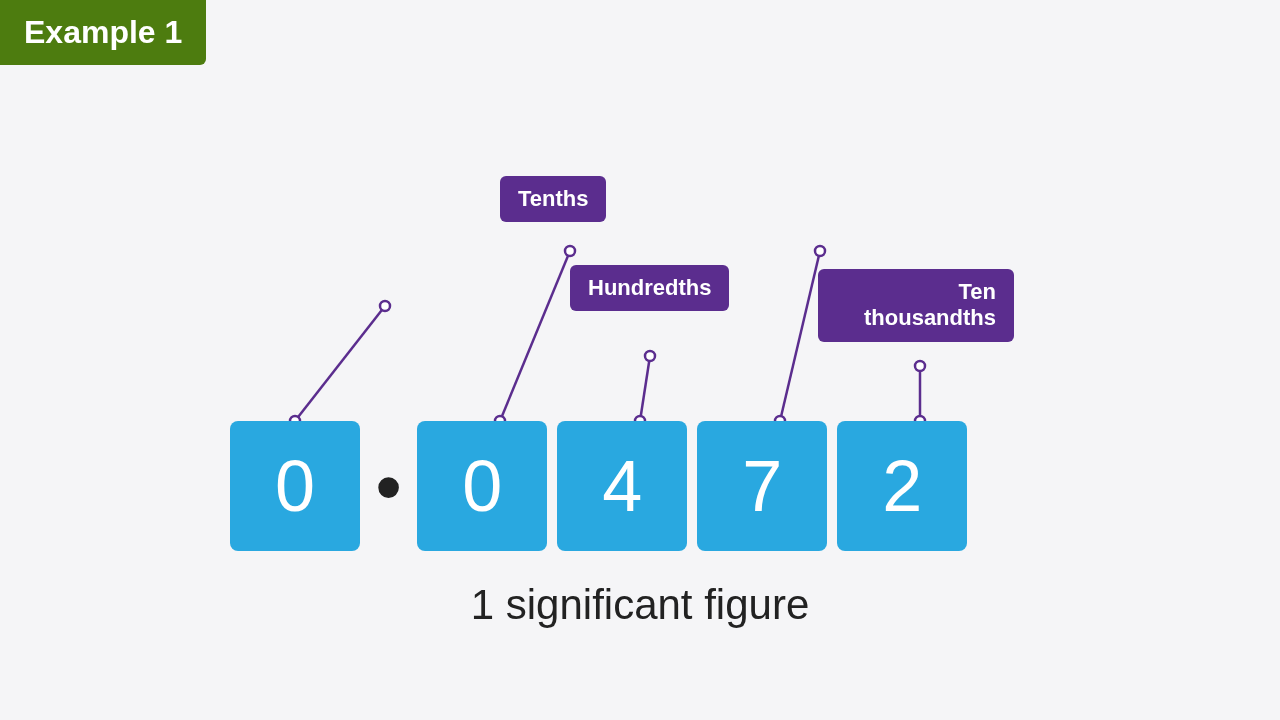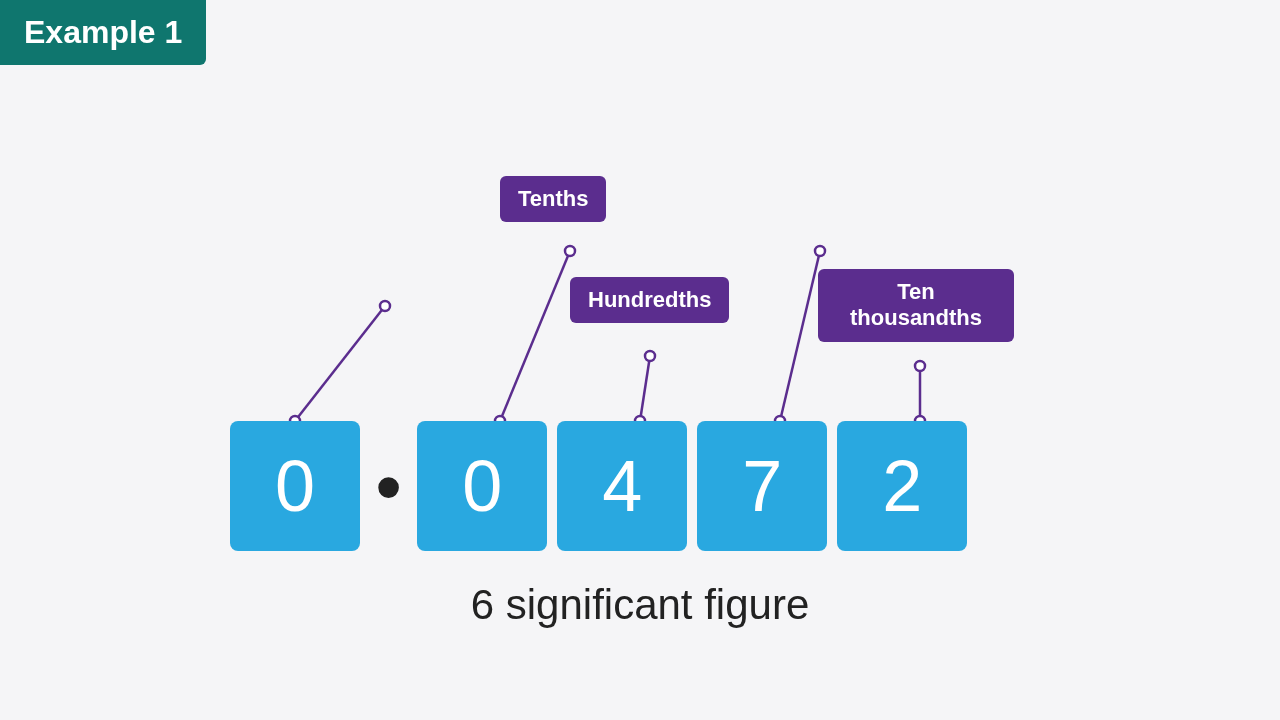--- a/index.html
+++ b/index.html
@@ -10,21 +10,21 @@
       background: #f5f5f7;
       font-family: 'Arial', sans-serif;
       overflow: hidden;
       position: relative;
     }
 
     .example-badge {
       position: absolute;
       top: 0;
       left: 0;
-      background: #0f766e;
+      background: #4d7c0f;
       color: white;
       font-size: 32px;
       font-weight: bold;
       padding: 14px 24px;
       border-radius: 0 0 6px 0;
     }
 
     .main-content {
       display: flex;
       flex-direction: column;
@@ -44,21 +44,21 @@
 
     
     .label-box {
       position: absolute;
       background: #5b2d8e;
       color: white;
       font-weight: bold;
       font-size: 22px;
       padding: 10px 18px;
       border-radius: 6px;
-      text-align: center;
+      text-align: right;
       white-space: nowrap;
     }
 
     
     .digit-row {
       position: absolute;
       bottom: 0;
       display: flex;
       align-items: center;
       gap: 0;
@@ -133,21 +133,21 @@
       <circle cx="550" cy="300" r="5" fill="white" stroke="#5b2d8e" stroke-width="2.5"></circle>
 
       <line x1="690" y1="245" x2="690" y2="300" stroke="#5b2d8e" stroke-width="2.5"></line>
       <circle cx="690" cy="245" r="5" fill="white" stroke="#5b2d8e" stroke-width="2.5"></circle>
       <circle cx="690" cy="300" r="5" fill="white" stroke="#5b2d8e" stroke-width="2.5"></circle>
     </svg>
 
 
     <div class="label-box" style="left: 270px; top: 55px;">Tenths</div>
 
-    <div class="label-box" style="left: 340px; top: 156px;">Hundredths</div>
+    <div class="label-box" style="left: 340px; top: 144px;">Hundredths</div>
 
 
     <div class="label-box" style="left: 588px; top: 148px; white-space: normal; width: 196px; line-height: 1.2;">
       <span>Ten thousandths</span>
     </div>
 
     <div class="digit-row" style="left: 0px; bottom: 0;">
 
       <div class="digit-box">0</div>
 
@@ -157,15 +157,15 @@
 
       <div class="digit-box" style="margin-right: 10px;">4</div>
 
       <div class="digit-box" style="margin-right: 10px;">7</div>
 
       <div class="digit-box">2</div>
     </div>
 
   </div>
 
-  <div class="significant-text">6 significant figure</div>
+  <div class="significant-text">1 significant figure</div>
 
 </div>
 
 </body></html>

